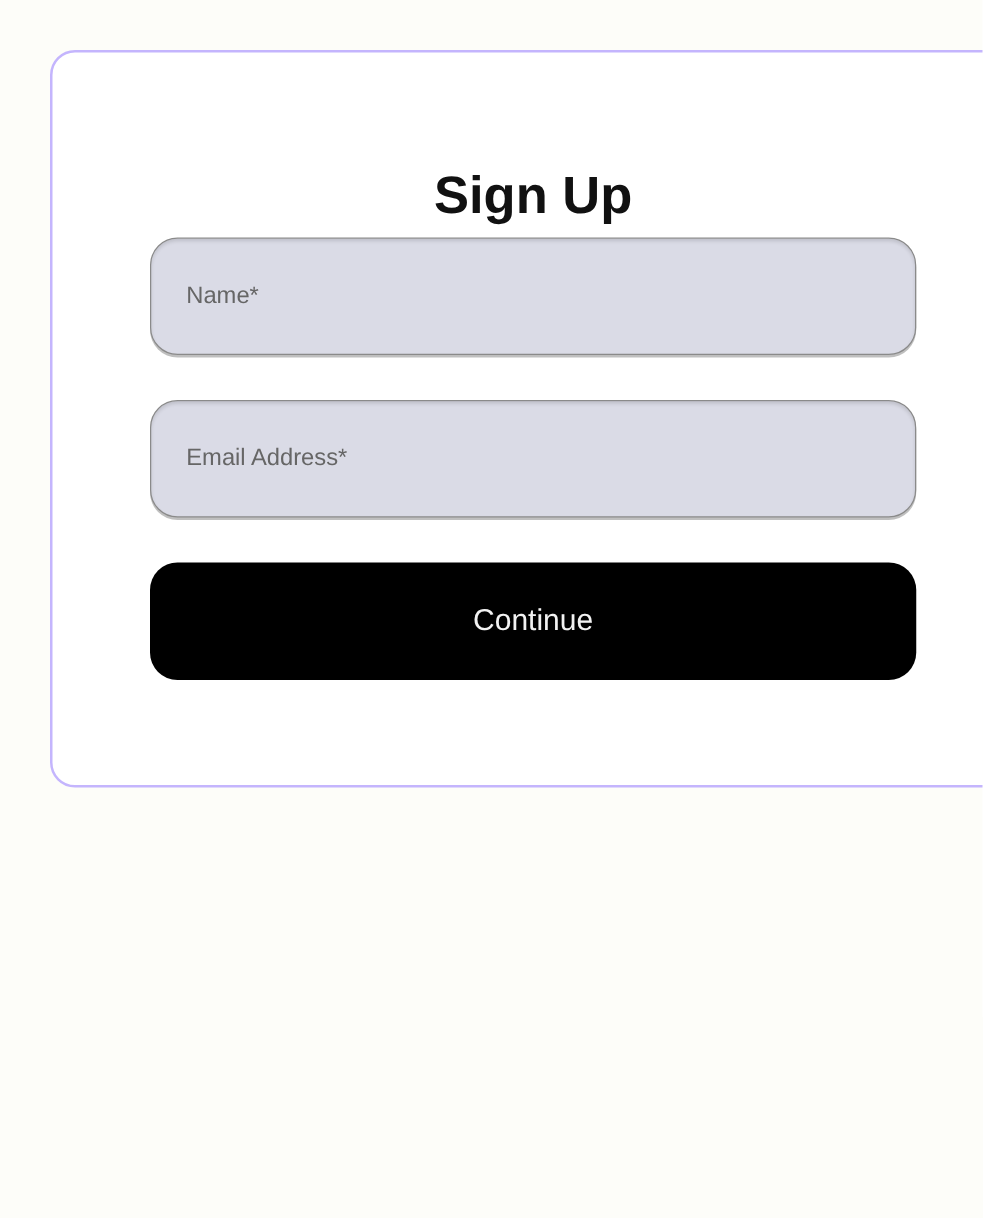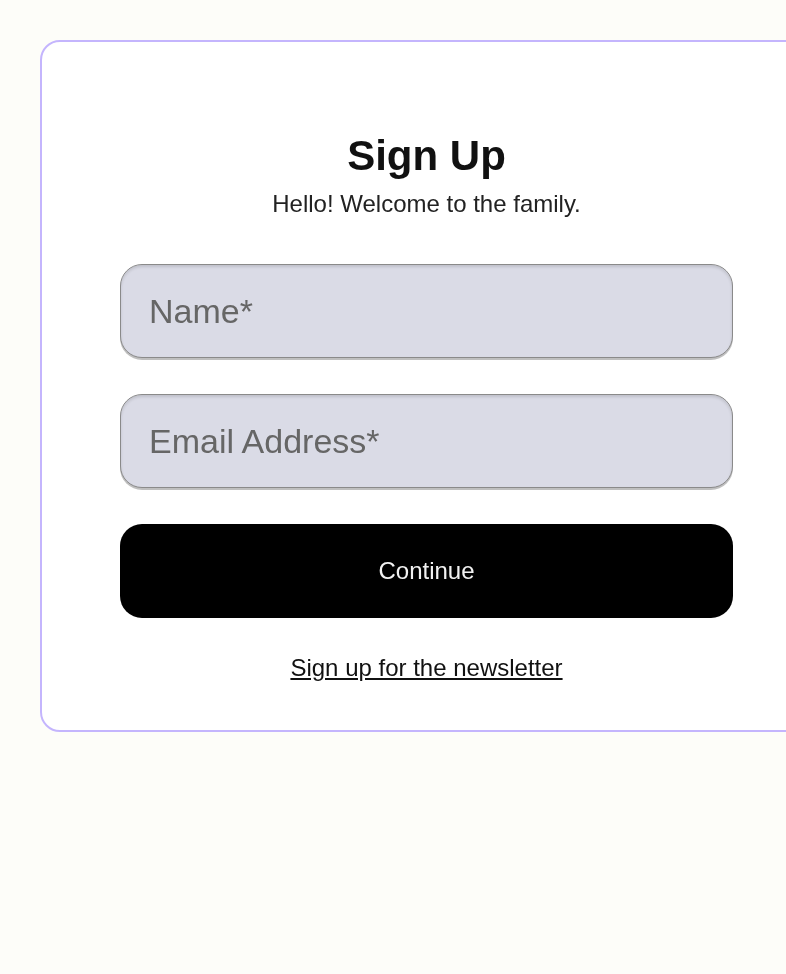--- a/index.html
+++ b/index.html
@@ -35,21 +35,21 @@
       color: #222;
       margin-bottom: 46px;
       font-weight: 400;
     }
     .field {
       width: 100%;
       height: 94px;
       border-radius: 22px;
       border: 1px solid #8a8a8a;
       background: #dadbe6;
-      font-size: 34px;
+      font-size: 19px;
       padding: 0 28px;
       color: #333;
       margin-bottom: 36px;
       box-shadow: inset 0 2px 3px rgba(0,0,0,0.12), 0 2px 0 rgba(0,0,0,0.25);
       outline: none;
     }
     .field::placeholder {
       color: #666;
     }
     .continue-btn {
@@ -71,22 +71,20 @@
       color: #111;
       text-decoration: underline;
       cursor: pointer;
     }
   </style>
 </head>
 <body>
 
 <div class="card">
   <h1 class="title">Sign Up</h1>
-  <p class="subtitle">Hello! Welcome to the family.</p>
 
   <input type="text" class="field" placeholder="Name*" style="">
 
   <input type="text" class="field" placeholder="Email Address*" style="">
 
   <button class="continue-btn">Continue</button>
 
-  <a class="newsletter">Sign up for the newsletter</a>
 </div>
 
 </body></html>

